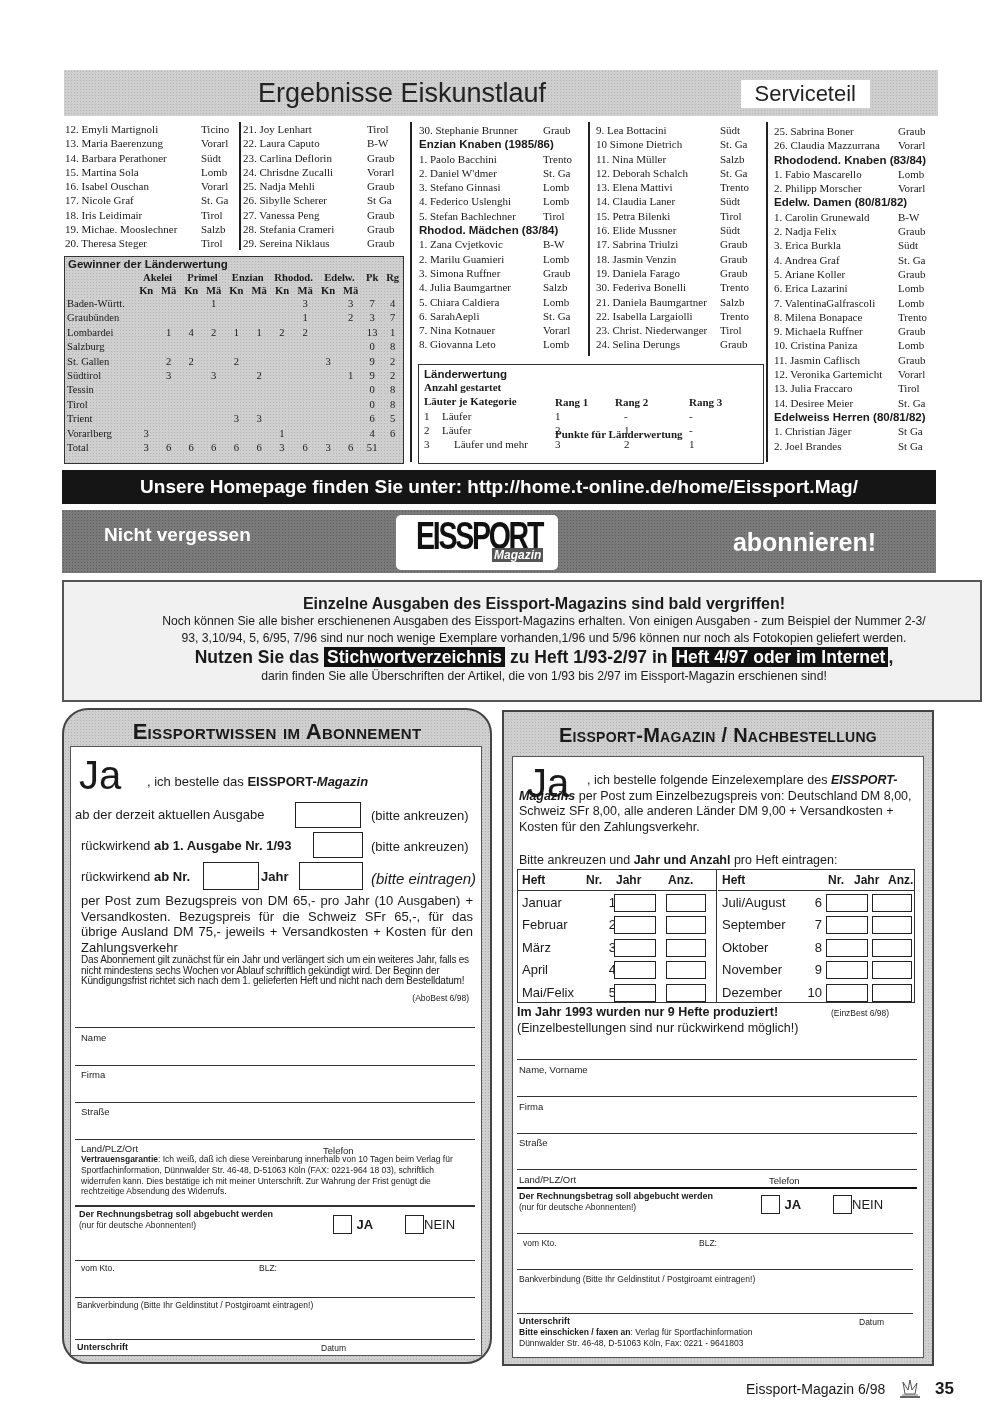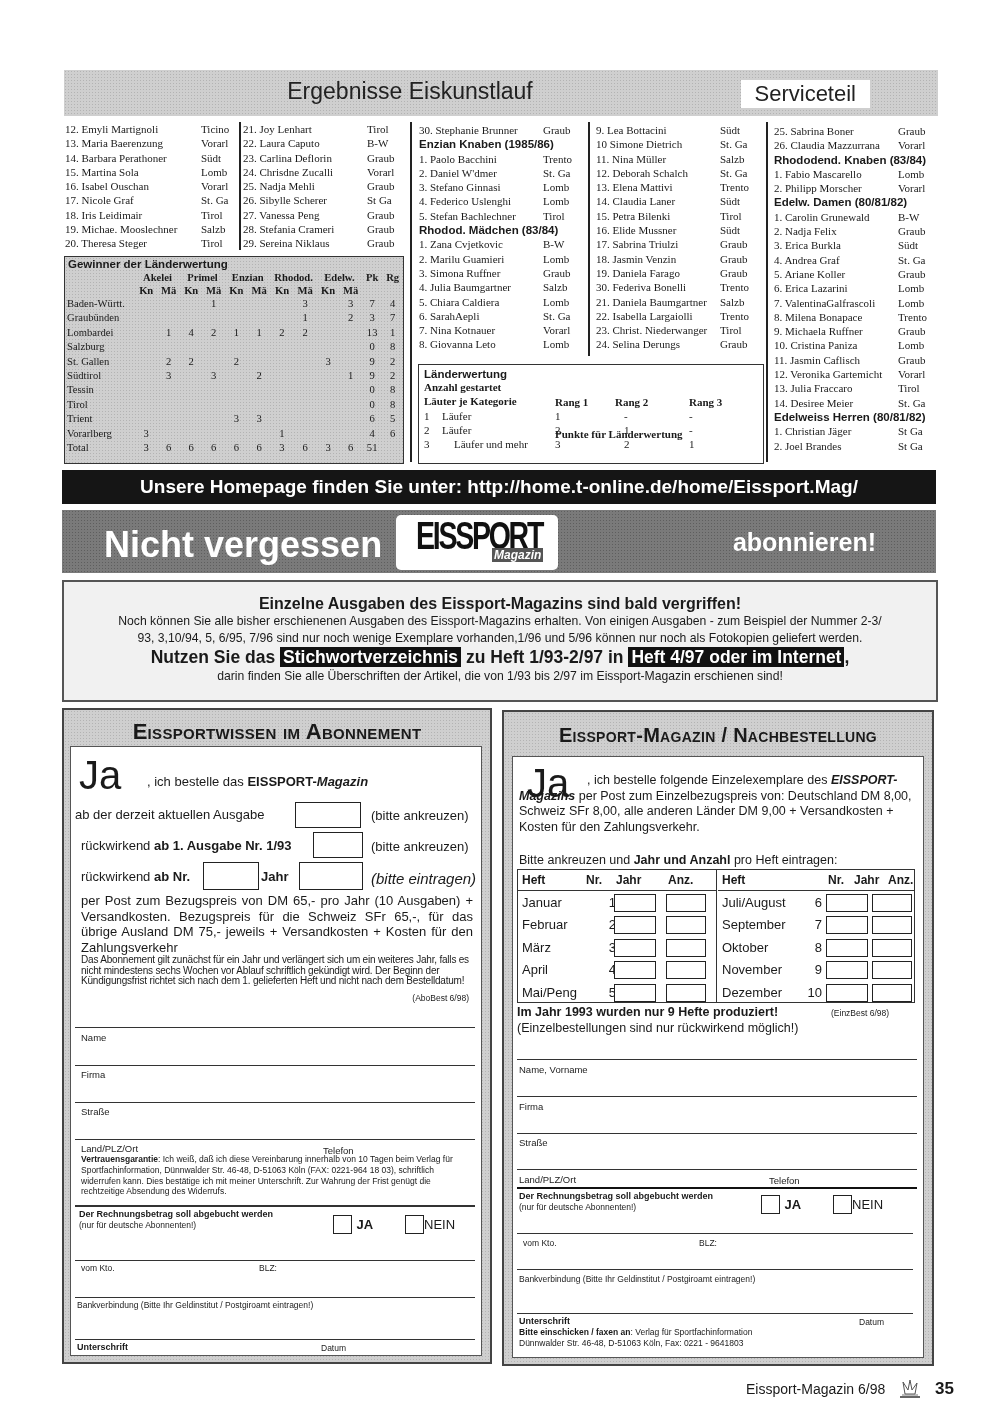--- a/index.html
+++ b/index.html
@@ -3,47 +3,47 @@
 <meta charset="utf-8">
 <style>
   html,body{margin:0;padding:0;}
   body{width:1000px;height:1412px;background:#fff;position:relative;overflow:hidden;font-family:"Liberation Sans",sans-serif;color:#1a1a1a;}
   .abs{position:absolute;}
   .serif{font-family:"Liberation Serif",serif;}
   .dots{background-color:#cfcfcf;background-image:radial-gradient(#b3b3b3 0.6px,transparent 0.7px);background-size:3px 3px;}
   .dotsdark{background-color:#7a7a7a;background-image:radial-gradient(#5e5e5e 0.7px,transparent 0.8px);background-size:3px 3px;}
   
   #hdr{left:64px;top:70px;width:874px;height:46px;}
-  #hdr-title{left:16px;width:660px;top:8px;text-align:center;font-size:23px;color:#222;}
+  #hdr-title{left:8px;width:660px;top:8px;text-align:center;font-size:27px;color:#222;}
   #hdr-service{right:68px;top:10px;background:#fff;padding:1px 14px;font-size:22px;color:#222;}
   
   .rlist{font-size:11px;line-height:14.3px;}
   .row{display:flex;white-space:nowrap;}
   .row .n{flex:1;overflow:hidden;}
   .row .c{width:36px;}
   .sub{font-family:"Liberation Sans",sans-serif;font-weight:bold;font-size:11.5px;}
   .vline{background:#222;width:2px;}
   
   #lw{left:64px;top:256px;width:338px;height:206px;border:1px solid #333;}
   #lw table{border-collapse:collapse;font-size:10.6px;}
   #lw td{padding:0;height:14.4px;line-height:14.4px;text-align:center;}
   #lw td.name{text-align:left;width:70px;white-space:nowrap;}
   #lw th{font-weight:bold;font-size:10.6px;padding:0;line-height:13px;}
   
   #pb{left:418px;top:364px;width:344px;height:98px;border:1px solid #333;background:#fff;}
   
   #homepage{left:62px;top:470px;width:874px;height:34px;background:#151515;color:#fff;font-weight:bold;font-size:19px;text-align:center;line-height:34px;}
   #abo-banner{left:62px;top:510px;width:874px;height:63px;}
-  #nicht{left:42px;top:14px;color:#fff;font-weight:bold;font-size:36px;}
+  #nicht{left:42px;top:14px;color:#fff;font-weight:bold;font-size:19px;}
   #abonn{right:60px;top:18px;color:#fff;font-weight:bold;font-size:25px;}
   #logo{left:334px;top:5px;width:162px;height:55px;background:#fff;border-radius:5px;}
   #logo-main{left:20px;top:0;font-weight:bold;font-size:38px;letter-spacing:-3px;font-family:"Liberation Sans",sans-serif;transform:scaleX(0.75);transform-origin:left;color:#111;}
   #logo-sub{left:96px;top:33px;font-style:italic;font-weight:bold;font-size:12px;color:#111;background:#555;color:#fff;padding:0 2px;}
   
-  #notice{left:62px;top:580px;width:872px;height:118px;border:2px solid #555;background:#f1f1f1;text-align:center;}
+  #notice{left:62px;top:580px;width:872px;height:118px;border:2px solid #555;background:#f1f1f1;text-align:center;padding-left:44px;}
   #notice .h{font-weight:bold;font-size:16px;margin-top:13px;}
   #notice .p{font-size:12.2px;line-height:17px;}
   #notice .h2{font-weight:bold;font-size:17.5px;margin-top:0;}
   .inv{background:#111;color:#fff;padding:0 3px;}
   
   .formouter{border:2px solid #444;}
   .formtitle{font-weight:bold;font-size:20px;text-align:center;letter-spacing:0.3px;}
   .forminner{background:#fff;border:1px solid #555;}
   .box{border:1px solid #222;display:inline-block;background:#fff;}
   .line{height:1px;background:#333;}
@@ -603,21 +603,21 @@
   <div class="p">93, 3,10/94, 5, 6/95, 7/96 sind nur noch wenige Exemplare vorhanden,1/96 und 5/96  können nur noch als Fotokopien geliefert werden.</div>
   <div class="h2">
     <span>Nutzen Sie das</span>
     <span class="inv">Stichwortverzeichnis</span>
     <span>zu Heft 1/93-2/97 in</span>
     <span class="inv">Heft 4/97 oder im Internet</span><span>,</span>
   </div>
   <div class="p">darin finden Sie alle Überschriften der Artikel, die von 1/93 bis 2/97 im Eissport-Magazin erschienen sind!</div>
 </div>
 
-<div class="abs formouter dots" style="left:62px;top:708px;width:426px;height:652px;">
+<div class="abs formouter dots" style="left:62px;top:708px;width:426px;height:652px;border-radius:26px;">
   <div class="formtitle" style="margin-top:9px;font-variant:small-caps;font-size:22px;">Eissportwissen im Abonnement</div>
   <div class="forminner abs" style="left:6px;top:36px;width:410px;height:608px;">
     <div class="abs" style="left:8px;top:6px;font-size:40px;">Ja</div>
     <div class="abs" style="left:76px;top:27px;font-size:13px;">
       <span>, ich bestelle das </span><b>EISSPORT-</b><b><i>Magazin</i></b>
     </div>
 
     <div class="abs" style="left:4px;top:60px;font-size:13px;">ab der derzeit aktuellen Ausgabe</div>
     <div class="abs box" style="left:224px;top:55px;width:64px;height:24px;"></div>
     <div class="abs" style="left:300px;top:61px;font-size:13px;">(bitte ankreuzen)</div>
@@ -694,21 +694,21 @@
             <span class="box" style="position: absolute; top: 3px; width: 40px; height: 16px; left: 96px;"></span>
             <span class="box" style="position: absolute; top: 3px; width: 38px; height: 16px; left: 148px;"></span>
           </div>
           <div style="position: relative; height: 22.4px; font-size: 13px;">
             <span style="position: absolute; left: 4px; top: 4px;">April</span>
             <span style="position: absolute; top: 4px; left: 78px; width: 20px; text-align: right;">4</span>
             <span class="box" style="position: absolute; top: 3px; width: 40px; height: 16px; left: 96px;"></span>
             <span class="box" style="position: absolute; top: 3px; width: 38px; height: 16px; left: 148px;"></span>
           </div>
           <div style="position: relative; height: 22.4px; font-size: 13px;">
-            <span style="position: absolute; left: 4px; top: 4px;">Mai/Peng</span>
+            <span style="position: absolute; left: 4px; top: 4px;">Mai/Felix</span>
             <span style="position: absolute; top: 4px; left: 78px; width: 20px; text-align: right;">5</span>
             <span class="box" style="position: absolute; top: 3px; width: 40px; height: 16px; left: 96px;"></span>
             <span class="box" style="position: absolute; top: 3px; width: 38px; height: 16px; left: 148px;"></span>
           </div>
         </div>
       <div class="abs" style="left:198px;top:0;width:1px;height:132px;background:#333;"></div>
       <div class="abs" id="ot-right" style="left:200px;top:0;width:196px;height:132px;">
           <div style="position: relative; height: 20px; border-bottom: 1px solid rgb(51, 51, 51); font-weight: bold; font-size: 12px;">
             <span style="position: absolute; top: 3px; left: 4px;">Heft</span>
             <span style="position: absolute; top: 3px; left: 110px;">Nr.</span>

